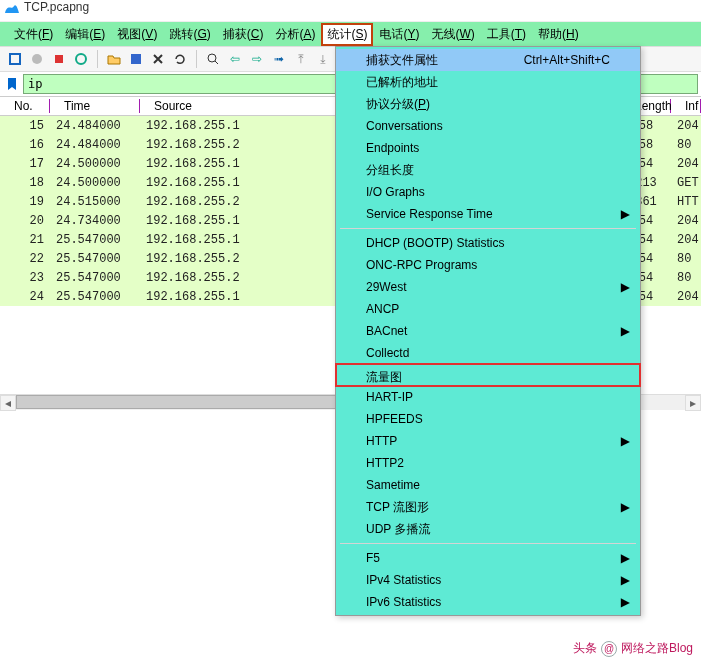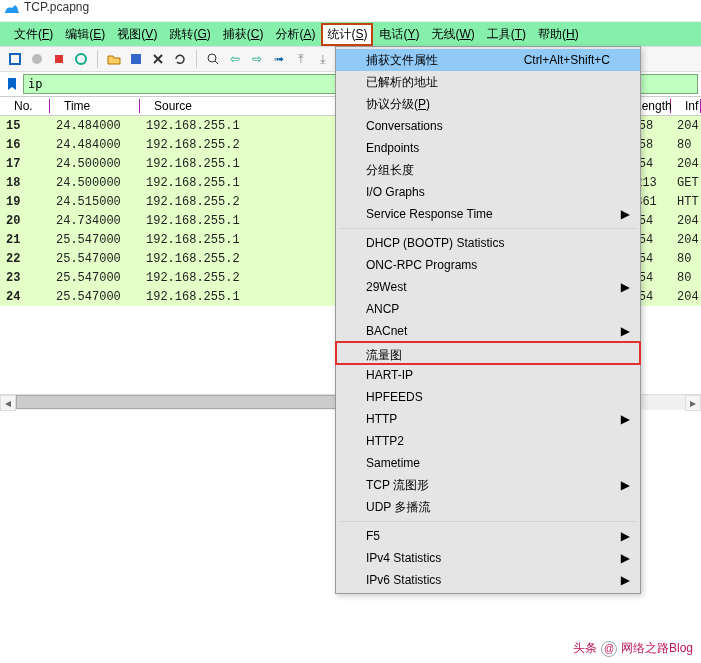--- a/index.html
+++ b/index.html
@@ -16,26 +16,26 @@
 .tsep { width:1px; height:18px; background:#ccc; margin:0 3px;}
 .filterbar { height:24px; background:#fff; display:flex; align-items:center; padding:3px; gap:2px;}
 .filter-icon { width:18px; height:18px; display:flex; align-items:center; justify-content:center;}
 .filter-input { flex:1; height:20px; background:#bfffbf; border:1px solid #7a7; padding:0 4px; font-family:monospace; font-size:12px; color:#000;}
 .packet-table { width:100%; }
 .thead { display:flex; background:#fff; border-top:1px solid #ccc; border-bottom:1px solid #ccc; height:20px; align-items:center;}
 .th { padding:0 14px; color:#000; border-right:1px solid #a21caf; font-family:sans-serif;}
 .th.no{width:50px;} .th.time{width:90px;} .th.src{width:200px; flex:1;} .th.len{width:50px;} .th.inf{width:30px;}
 .tbody .row { display:flex; height:19px; align-items:center; background:#e4ffc7;}
 .td { padding:0 6px; font-family:"Courier New",monospace; font-size:12px; color:#222;}
-.td.no{width:50px; font-weight:bold;} .td.time{width:90px;} .td.src{width:200px; flex:1;} .td.len{width:50px; text-align:center;} .td.inf{width:30px; overflow:hidden;}
+.td.no{width:50px; text-align:right;} .td.time{width:90px;} .td.src{width:200px; flex:1;} .td.len{width:50px; text-align:center;} .td.inf{width:30px; overflow:hidden;}
 .scrollbar-h { height:16px; background:#f0f0f0; border-top:1px solid #ddd; display:flex;}
 .sb-arrow { width:16px; height:16px; background:#f4f4f4; border:1px solid #ddd; display:flex; align-items:center; justify-content:center; color:#666;}
 .sb-track { flex:1; position:relative;}
 .sb-thumb { position:absolute; left:0; width:420px; height:14px; top:0; background:#ccc; border:1px solid #aaa;}
-.dropdown { position:absolute; left:335px; top:46px; width:306px; background:#e5e5e5; border:1px solid #999; box-shadow:2px 2px 6px rgba(0,0,0,0.2); z-index:50; padding:2px 0;}
+.dropdown { position:absolute; left:335px; top:46px; width:306px; background:#5eead4; border:1px solid #999; box-shadow:2px 2px 6px rgba(0,0,0,0.2); z-index:50; padding:2px 0;}
 .dd-item { height:22px; padding:0 30px 0 30px; display:flex; align-items:center; position:relative; color:#000;}
 .dd-item.hl { background:#91c9f7;}
 .dd-item .kbd { margin-left:auto; color:#000;}
 .dd-item .arrow { position:absolute; right:10px; color:#000;}
 .dd-item.boxed { outline:2px solid #e03030; outline-offset:-1px;align-items:flex-end;}
 .dd-sep { height:1px; background:#d4d4d4; margin:3px 4px;}
 .watermark { position:absolute; right:8px; bottom:6px; color:#be185d; font-size:13px; display:flex; align-items:center; gap:4px;}
 .watermark .at{display:inline-flex; width:16px;height:16px; border:1px solid #9aa; border-radius:50%; align-items:center; justify-content:center; font-size:10px;}
 </style>
 </head>
@@ -259,20 +259,23 @@
       <span>29West</span>
       <span class="arrow">▶</span>
     </div>
     <div class="dd-item">
       <span>ANCP</span>
     </div>
     <div class="dd-item">
       <span>BACnet</span>
       <span class="arrow">▶</span>
     </div>
+    <div class="dd-item">
+      <span>Collectd</span>
+    </div>
     <div class="dd-item boxed">
       <span>流量图</span>
     </div>
     <div class="dd-item">
       <span>HART-IP</span>
     </div>
     <div class="dd-item">
       <span>HPFEEDS</span>
     </div>
     <div class="dd-item">

